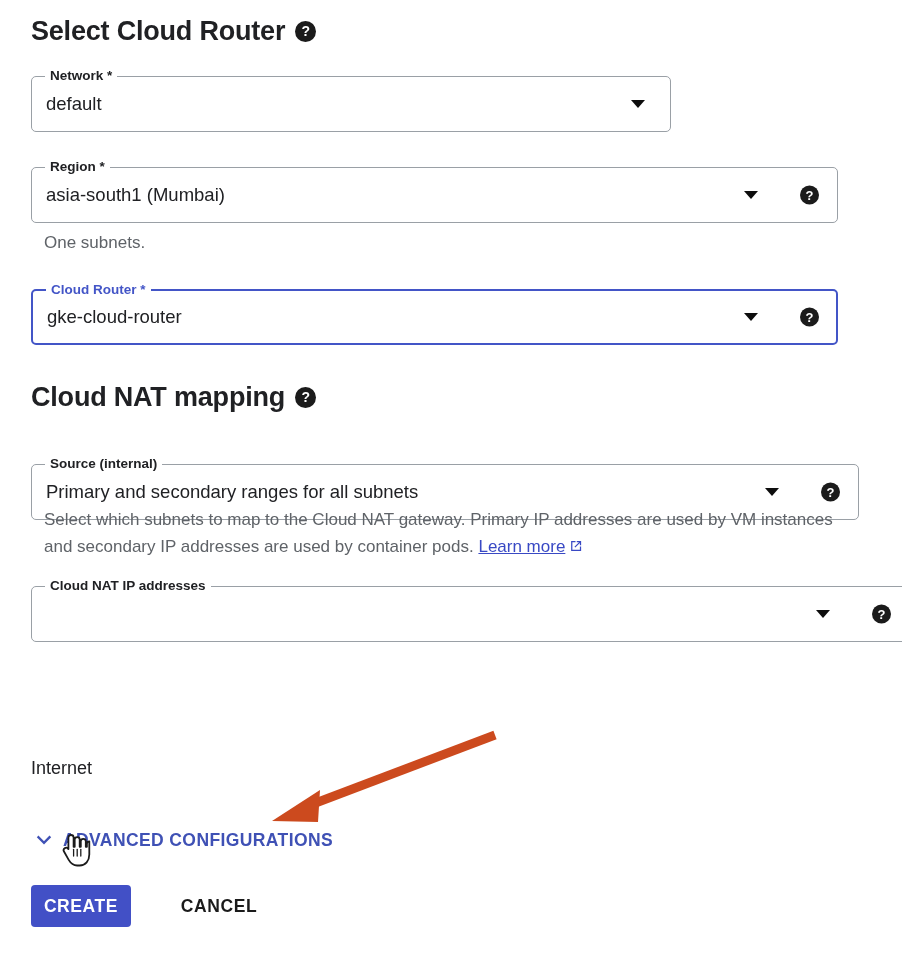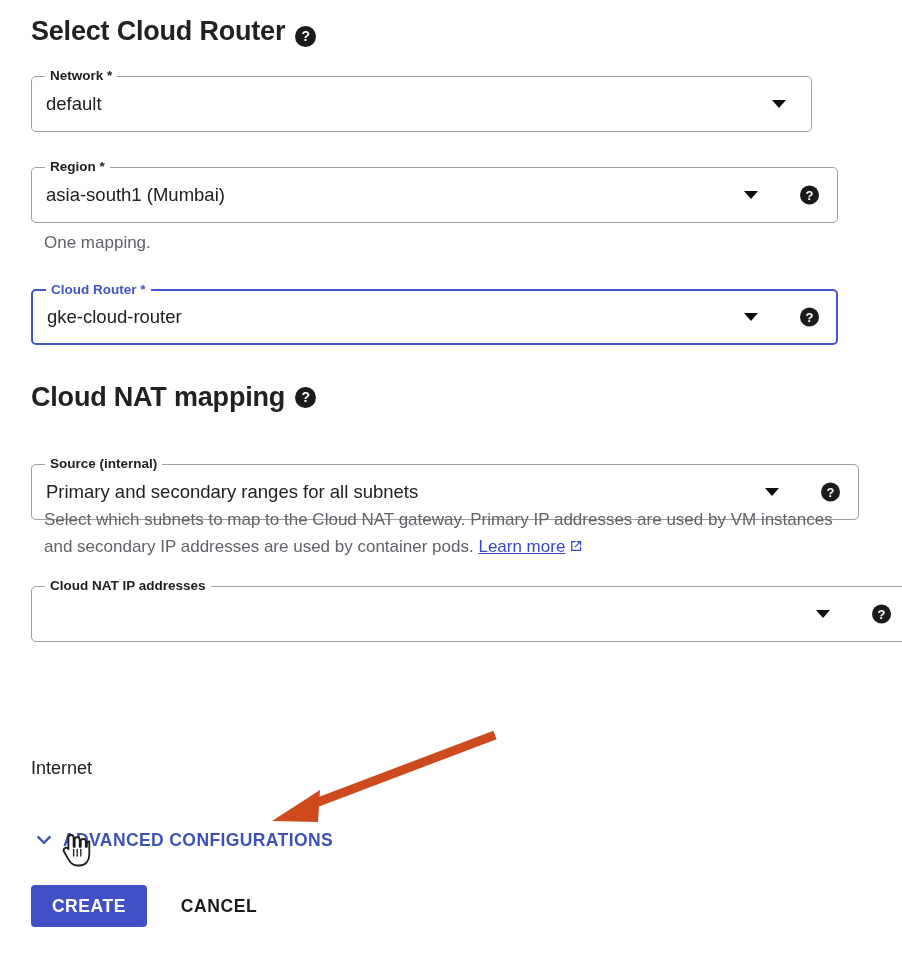--- a/index.html
+++ b/index.html
@@ -195,38 +195,38 @@
     position: absolute;
     z-index: 40;
     pointer-events: none;
   }
 </style>
 </head>
 <body>
 
 <div id="page">
 
-  <div class="section-head" style="left:31px; top:16px;align-items:flex-end;">
+  <div class="section-head" style="left:31px; top:16px;">
     <span>Select Cloud Router</span>
     <span class="help-icon big">?</span>
   </div>
 
-  <div class="field" style="left:31px; top:76px; width:781px;">
+  <div class="field" style="left:31px; top:76px; width:640px;">
     <span class="legend">Network *</span>
     <span class="value">default</span>
     <span class="caret" style="right:25px;"></span>
   </div>
 
   <div class="field" style="left:31px; top:167px; width:807px;">
     <span class="legend">Region *</span>
     <span class="value">asia-south1 (Mumbai)</span>
     <span class="caret" style="right:79px;"></span>
     <span class="help-icon field-help" style="right:18px;">?</span>
   </div>
-  <div class="helper" style="left:44px; top:229px;">One mapping.</div>
+  <div class="helper" style="left:44px; top:229px;">One subnets.</div>
 
   <div class="field focused" style="left:31px; top:289px; width:807px;">
     <span class="legend">Cloud Router *</span>
     <span class="value">gke-cloud-router</span>
     <span class="caret" style="right:78px;"></span>
     <span class="help-icon field-help" style="right:17px;">?</span>
   </div>
 
   <div class="section-head" style="left:31px; top:382px;">
     <span>Cloud NAT mapping</span>
@@ -258,21 +258,21 @@
 
   <div class="body-text" style="left:31px; top:758px;">Internet</div>
 
   <div class="expander" style="left:33px; top:829px;">
     <svg class="chev" viewBox="0 0 24 24">
       <path d="M6 9l6 6 6-6" fill="none" stroke="#3f51b5" stroke-width="2.6" stroke-linecap="square"></path>
     </svg>
     <span>ADVANCED CONFIGURATIONS</span>
   </div>
 
-  <button class="btn btn-primary" style="left:31px; top:885px; width:116px;">CREATE</button>
+  <button class="btn btn-primary" style="left:31px; top:885px; width:100px;">CREATE</button>
   <button class="btn btn-text" style="left:159px; top:885px; width:120px;">CANCEL</button>
 
 
   <svg class="annot-arrow" viewBox="0 0 902 976">
     <g>
       <line x1="495" y1="735" x2="305" y2="807" stroke="#cc4a1e" stroke-width="9" stroke-linecap="butt"></line>
       <polygon points="272,821 320,790 318,822" fill="#cc4a1e"></polygon>
     </g>
   </svg>
 

